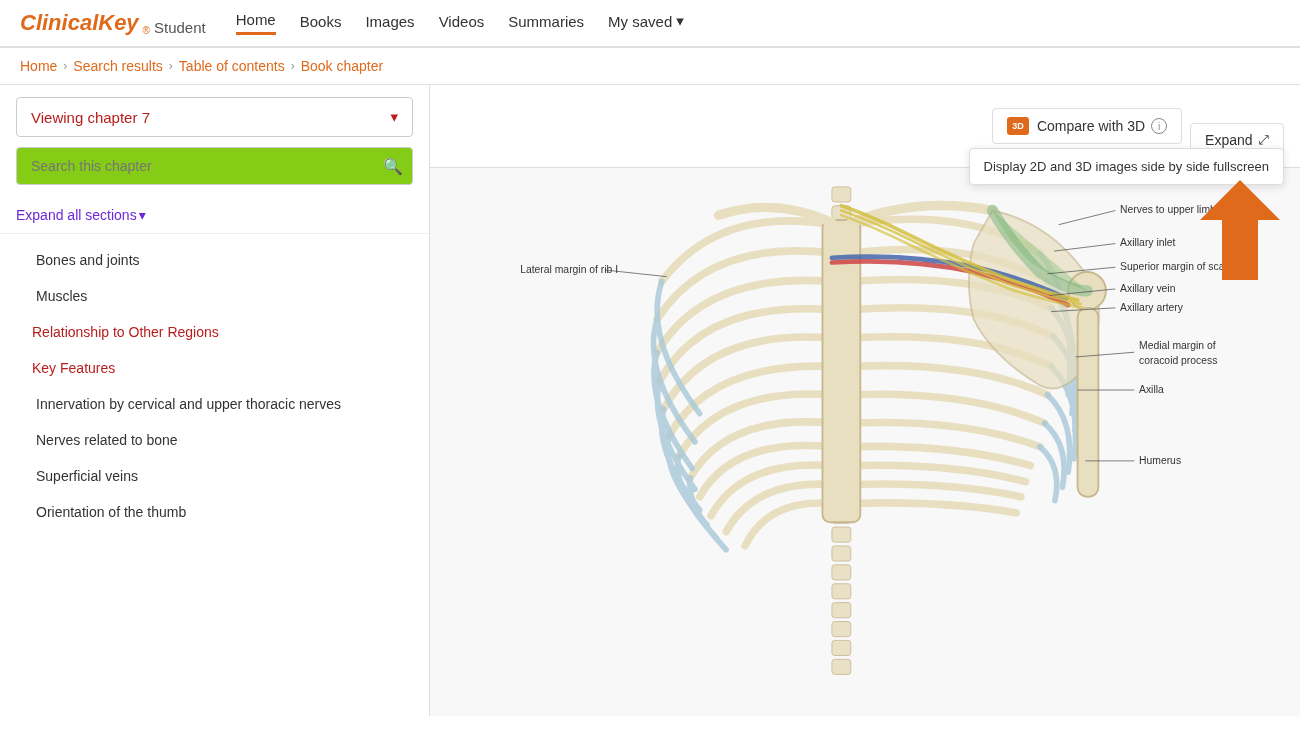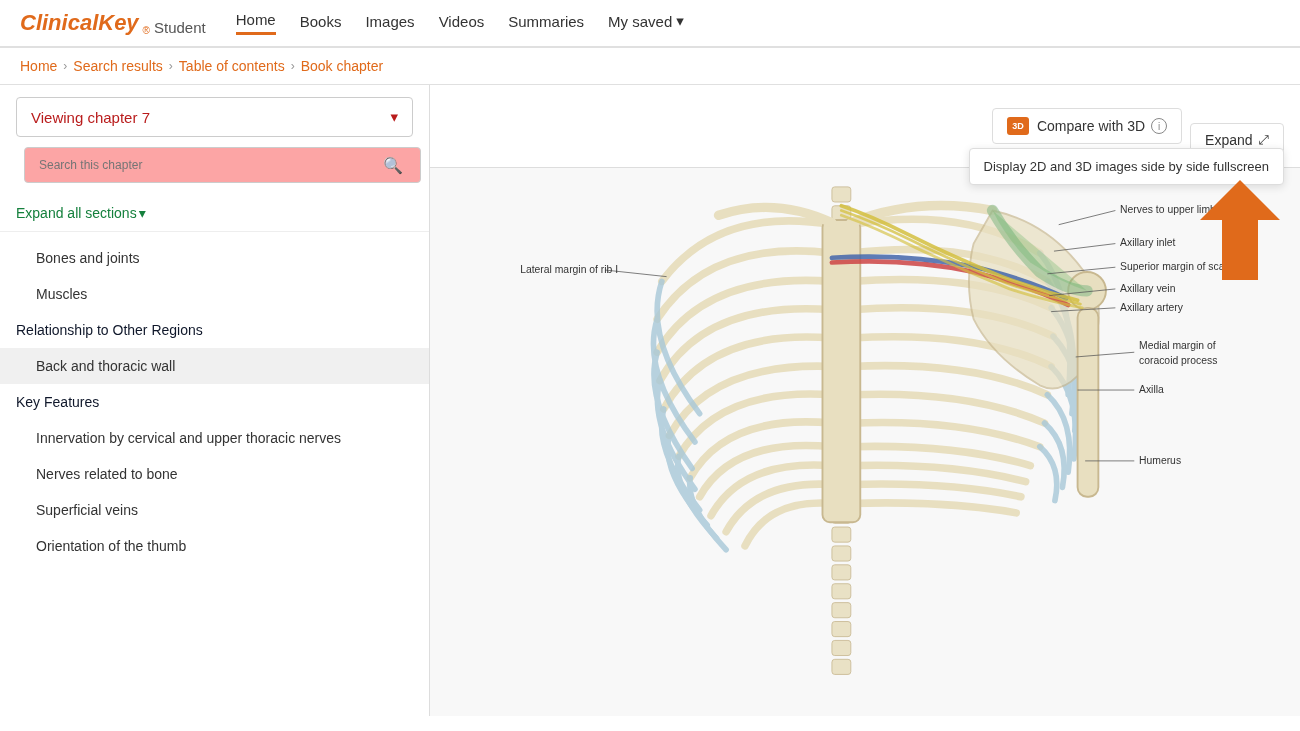--- a/index.html
+++ b/index.html
@@ -82,65 +82,64 @@
 
     .search-input-wrap {
       width: 100%;
       position: relative;
     }
     .search-input {
       width: 100%;
       padding: 10px 36px 10px 14px;
       border: 1px solid #ccc;
       border-radius: 4px;
-      font-size: 12px;
-      color: #333;
-      background: #fca5a5;
-      margin-left: 8px;
+      font-size: 14px;
+      color: #333;
+      background: #84cc16;
     }
     .search-icon-btn {
       position: absolute;
       right: 10px;
       top: 50%;
       transform: translateY(-50%);
       background: none;
       border: none;
       cursor: pointer;
       color: #888;
       font-size: 16px;
     }
 
     .expand-all {
       padding: 10px 16px;
       display: flex;
       align-items: center;
       gap: 2px;
       font-size: 14px;
-      color: #15803d;
+      color: #6d28d9;
       cursor: pointer;
       border-bottom: 1px solid #eee;
     }
 
     .toc-list {
       flex: 1;
       overflow-y: auto;
       padding: 8px 0;
     }
 
     .toc-item {
       padding: 10px 20px 10px 36px;
       font-size: 14px;
       color: #333;
       cursor: pointer;
     }
     .toc-item.active { background: #f0f0f0; font-weight: normal; }
     .toc-item.section-header {
-      padding-left: 16px;
+      padding-left: 32px;
       font-weight: normal;
-      color: #0f172a;
+      color: #b91c1c;
     }
     .toc-item.indent-1 { padding-left: 36px; }
 
     
     .toc-list::-webkit-scrollbar { width: 8px; }
     .toc-list::-webkit-scrollbar-track { background: #f1f1f1; }
     .toc-list::-webkit-scrollbar-thumb { background: #bbb; border-radius: 4px; }
 
     
     .content-area {
@@ -303,21 +302,20 @@
     <div class="expand-all">
       <span>Expand all sections</span>
       <span>▾</span>
     </div>
 
     <div class="toc-list" id="toc-list">
 
     <div class="toc-item indent-1">Bones and joints</div>
         <div class="toc-item indent-1">Muscles</div>
         <div class="toc-item section-header">Relationship to Other Regions</div>
-        <div class="toc-item indent-1 active">Back and thoracic wall</div>
         <div class="toc-item section-header">Key Features</div>
         <div class="toc-item indent-1">Innervation by cervical and upper thoracic nerves</div>
         <div class="toc-item indent-1">Nerves related to bone</div>
         <div class="toc-item indent-1">Superficial veins</div>
         <div class="toc-item indent-1">Orientation of the thumb</div>
       </div>
   </div>
 
   <div class="content-area">
     <div class="content-toolbar">

